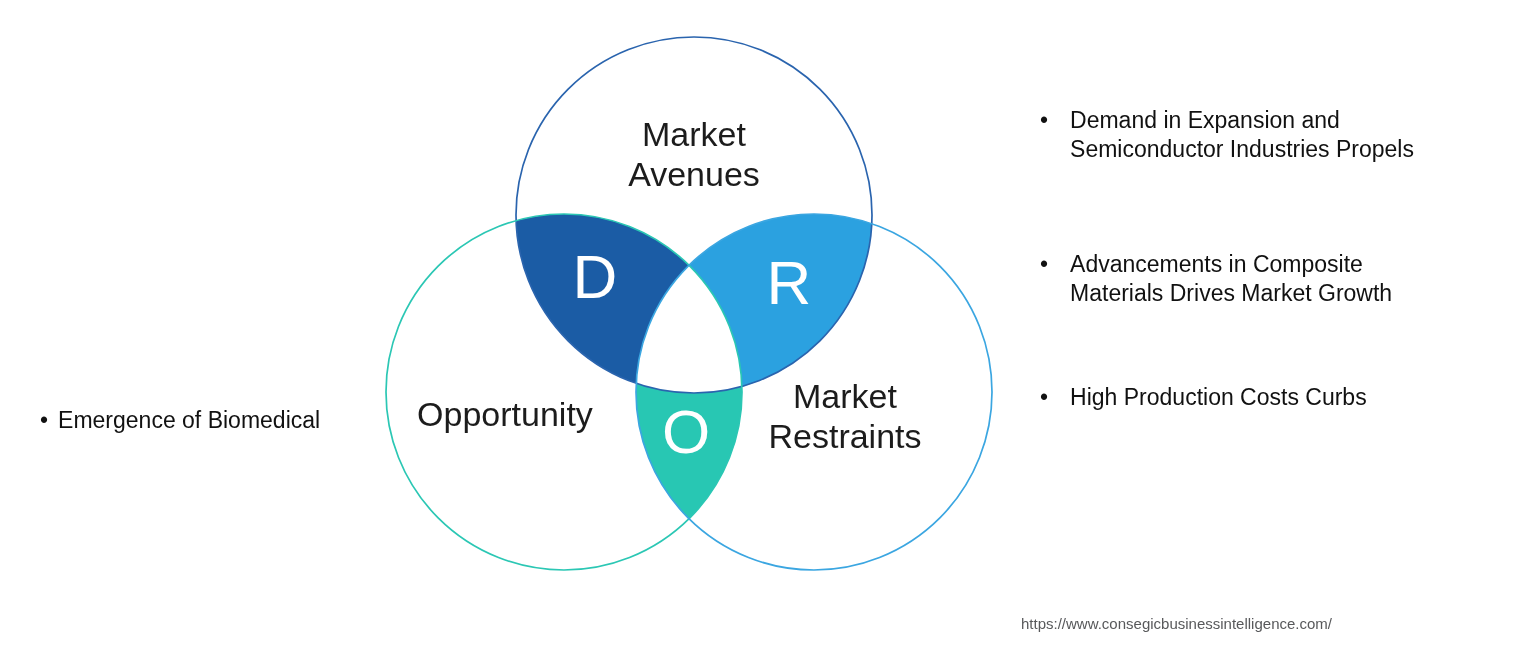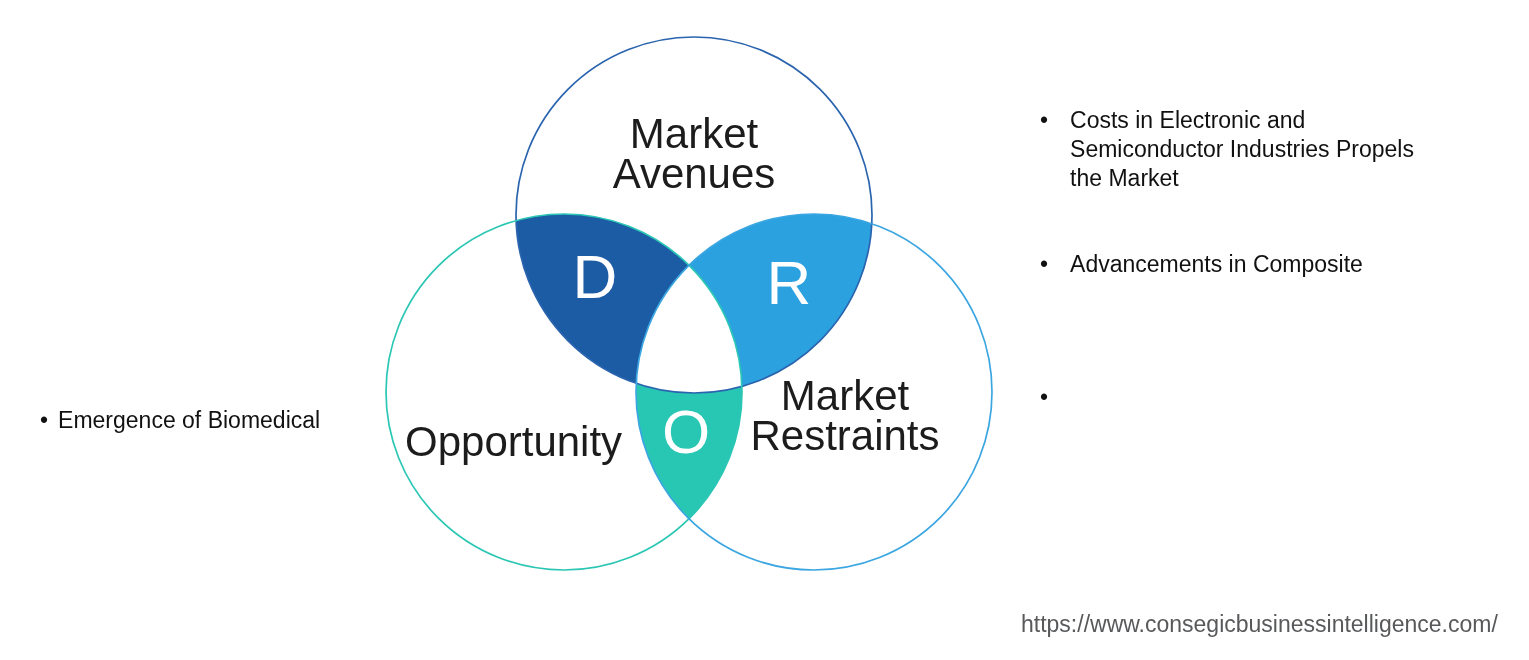--- a/index.html
+++ b/index.html
@@ -8,21 +8,21 @@
     width: 1529px;
     height: 660px;
     background: #ffffff;
     font-family: "Liberation Sans", sans-serif;
     overflow: hidden;
   }
   .venn-svg { position: absolute; left: 0; top: 0; }
   .venn-label {
     position: absolute;
     text-align: center;
-    font-size: 42px;
+    font-size: 34px;
     line-height: 40px;
     color: #1c1c1c;
     white-space: nowrap;
   }
   .venn-letter {
     position: absolute;
     color: #ffffff;
     font-size: 62px;
     line-height: 62px;
     text-align: center;
@@ -40,21 +40,21 @@
     font-size: 23px;
     line-height: 29px;
   }
   .bullet-left .dot { margin-right: 10px; }
   .bullet-right .dot { margin-right: 22px; }
   .bullet-lines div { white-space: nowrap; }
   .footer-url {
     position: absolute;
     left: 1021px;
     top: 611px;
-    font-size: 23px;
+    font-size: 15px;
     line-height: 26px;
     color: #58595b;
     white-space: nowrap;
   }
 </style>
 </head>
 <body>
 
 <div class="stage">
 
@@ -95,21 +95,21 @@
     <circle cx="694" cy="215" r="178" fill="none" stroke-width="1.7" stroke="#2a64ae"></circle>
     <circle cx="564" cy="392" r="178" fill="none" stroke-width="1.7" stroke="#2bc7b4"></circle>
     <circle cx="814" cy="392" r="178" fill="none" stroke-width="1.7" stroke="#3ba6e1"></circle>
   </svg>
 
   <div class="venn-label" style="left:594px; top:114px; width:200px;">
     <div>Market</div>
     <div>Avenues</div>
   </div>
 
-  <div class="venn-label" style="left:405px; top:394px; width:200px;margin-top:28px;">
+  <div class="venn-label" style="left:405px; top:394px; width:200px;">
     <div>Opportunity</div>
   </div>
 
   <div class="venn-label" style="left:745px; top:376px; width:200px;">
     <div>Market</div>
     <div>Restraints</div>
   </div>
 
   <div class="venn-letter" style="left:545px; top:246px;">D</div>
   <div class="venn-letter" style="left:739px; top:252px;">R</div>
@@ -118,34 +118,35 @@
   <div class="bullet-item bullet-left" style="left:40px; top:406px;">
     <span class="dot">•</span>
     <div class="bullet-lines">
       <div>Emergence of Biomedical</div>
     </div>
   </div>
 
   <div class="bullet-item bullet-right" style="left:1040px; top:106px;">
     <span class="dot">•</span>
     <div class="bullet-lines">
-      <div>Costs in Electronic and</div>
+      <div>Demand in Expansion and</div>
       <div>Semiconductor Industries Propels</div>
-      <div>the Market</div>
     </div>
   </div>
 
   <div class="bullet-item bullet-right" style="left:1040px; top:250px;">
     <span class="dot">•</span>
     <div class="bullet-lines">
       <div>Advancements in Composite</div>
+      <div>Materials Drives Market Growth</div>
     </div>
   </div>
 
   <div class="bullet-item bullet-right" style="left:1040px; top:383px;">
     <span class="dot">•</span>
     <div class="bullet-lines">
+      <div>High Production Costs Curbs</div>
     </div>
   </div>
 
   <div class="footer-url">https://www.consegicbusinessintelligence.com/</div>
 
 </div>
 
 </body></html>

